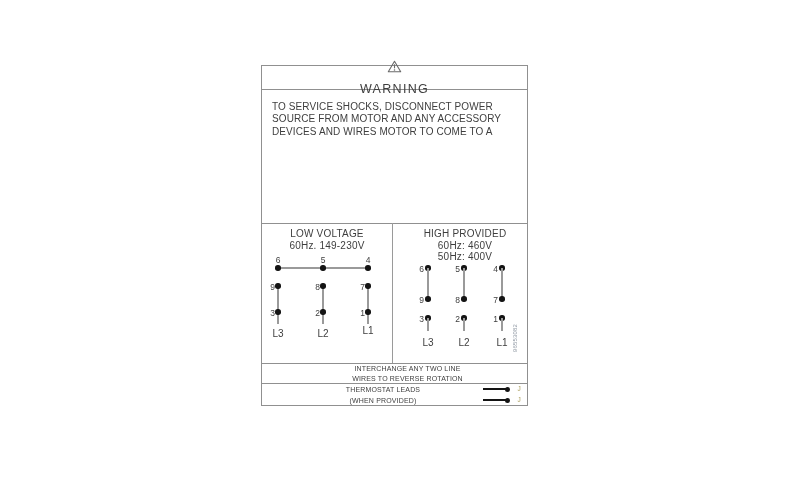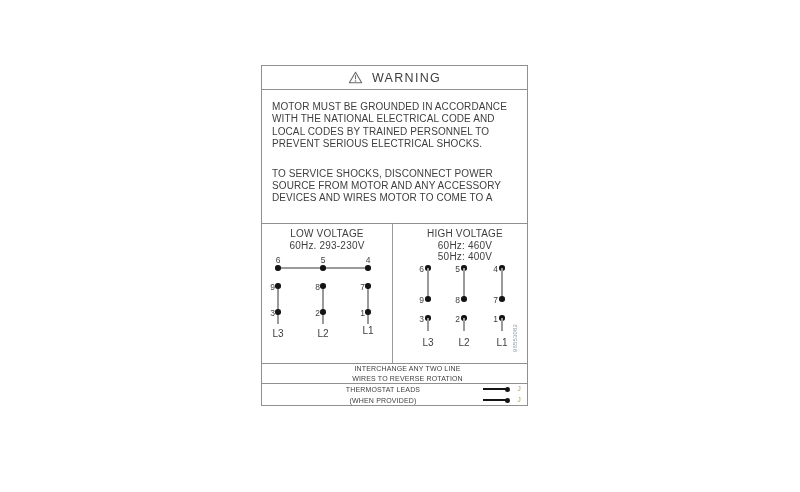--- a/index.html
+++ b/index.html
@@ -3,21 +3,21 @@
 <meta charset="utf-8">
 <title>Motor Warning Label</title>
 <style>
   * { margin:0; padding:0; box-sizing:border-box; }
   body { width:800px; height:492px; background:#ffffff; font-family:"Liberation Sans", sans-serif; position:relative; overflow:hidden; }
   .canvas { position:absolute; left:0; top:0; width:800px; height:492px; background:#ffffff; }
 
   .label-box { position:absolute; left:261px; top:65px; width:267px; height:341px;
                border:1.5px solid #909090; background:#ffffff; }
 
-  .sec { position:absolute; left:0; width:100%; }
+  .sec { position:absolute; left:0; width:100%;flex-direction:column; }
   .sec-header { top:0; height:24px; border-bottom:1.5px solid #909090;
                 display:flex; align-items:center; justify-content:center; gap:9px; }
   .warn-title { font-size:12.5px; letter-spacing:1.3px; color:#3e3e3e; }
 
   .sec-body { top:26px; height:129px; padding:9px 0 0 10px; }
   .para { font-size:10px; line-height:12.4px; letter-spacing:0.1px; color:#3e3e3e; }
   .para + .para { margin-top:17px; }
   .para div { white-space:nowrap; }
 
   .sec-volt { top:157px; height:140px; border-top:1.5px solid #909090; }
@@ -62,38 +62,32 @@
           <path d="M7.5 1.3 L13.7 11.7 L1.3 11.7 Z" fill="none" stroke="#6a6a6a" stroke-width="1.1" stroke-linejoin="round"></path>
           <line x1="7.5" y1="4.3" x2="7.5" y2="8.3" stroke="#6a6a6a" stroke-width="1.1"></line>
           <circle cx="7.5" cy="10" r="0.8" fill="#6a6a6a"></circle>
         </svg>
       </span>
       <span class="warn-title">WARNING</span>
     </div>
 
     <div class="sec sec-body">
       <div class="para">
-        <div>MOTOR MUST BE GROUNDED IN ACCORDANCE</div>
-        <div>WITH THE NATIONAL ELECTRICAL CODE AND</div>
-        <div>LOCAL CODES BY TRAINED PERSONNEL TO</div>
-        <div>PREVENT SERIOUS ELECTRICAL SHOCKS.</div>
-      </div>
-      <div class="para">
         <div>TO SERVICE SHOCKS, DISCONNECT POWER</div>
         <div>SOURCE FROM MOTOR AND ANY ACCESSORY</div>
         <div>DEVICES AND WIRES MOTOR TO COME TO A</div>
       </div>
     </div>
 
     <div class="sec sec-volt"></div>
     <div class="volt-divider"></div>
 
     <div class="vtitle vtitle-low">
       <div>LOW VOLTAGE</div>
-      <div>60Hz. 293-230V</div>
+      <div>60Hz. 149-230V</div>
     </div>
 
     <div class="wire" style="left:16px; top:201.4px; width:90px; height:1.2px;"></div>
 
     <div class="tnum tnum-above" style="left:8px; top:189px;">6</div>
     <div class="dot" style="left:13.3px; top:199.3px;"></div>
     <div class="wire" style="left:15.4px; top:220px; width:1.2px; height:38px;"></div>
     <div class="tnum tnum-left" style="left:0px; top:215.5px;">9</div>
     <div class="dot" style="left:13.3px; top:217.3px;"></div>
     <div class="tnum tnum-left" style="left:0px; top:241.5px;">3</div>
@@ -112,21 +106,21 @@
     <div class="tnum tnum-above" style="left:98px; top:189px;">4</div>
     <div class="dot" style="left:103.3px; top:199.3px;"></div>
     <div class="wire" style="left:105.4px; top:220px; width:1.2px; height:38px;"></div>
     <div class="tnum tnum-left" style="left:90px; top:215.5px;">7</div>
     <div class="dot" style="left:103.3px; top:217.3px;"></div>
     <div class="tnum tnum-left" style="left:90px; top:241.5px;">1</div>
     <div class="dot" style="left:103.3px; top:243.3px;"></div>
     <div class="lline" style="left:94px; top:259px;">L1</div>
 
     <div class="vtitle vtitle-high">
-      <div>HIGH VOLTAGE</div>
+      <div>HIGH PROVIDED</div>
       <div>60Hz: 460V</div>
       <div>50Hz: 400V</div>
     </div>
 
     <div class="tnum tnum-left" style="left:149px; top:197.5px;">6</div>
     <div class="dot" style="left:163.3px; top:199.3px;"></div>
     <div class="wire" style="left:165.4px; top:202px; width:1.2px; height:32px;"></div>
     <div class="tnum tnum-left" style="left:149px; top:228.5px;">9</div>
     <div class="dot" style="left:163.3px; top:230.3px;"></div>
     <div class="tnum tnum-left" style="left:149px; top:247.5px;">3</div>

